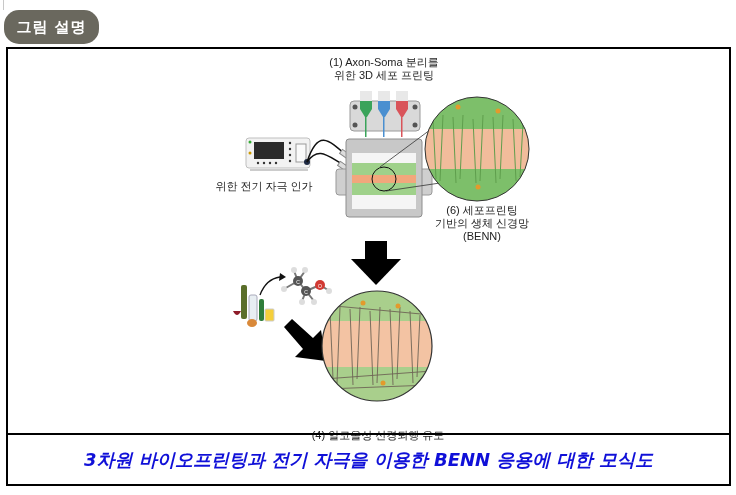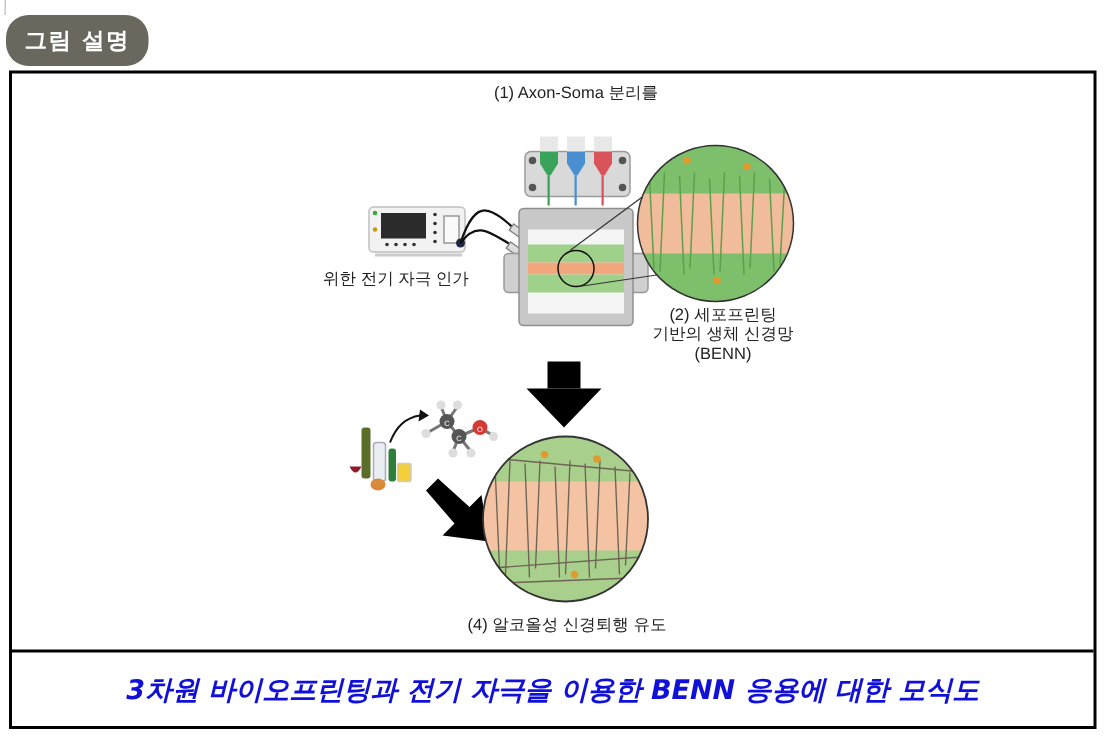--- a/index.html
+++ b/index.html
@@ -187,30 +187,31 @@
         </g>
         <circle cx="355" cy="254" r="2.5" fill="#e39a2c"></circle>
         <circle cx="390" cy="257" r="2.5" fill="#e39a2c"></circle>
         <circle cx="375" cy="334" r="2.5" fill="#e39a2c"></circle>
       </g>
       <circle cx="369" cy="297" r="55" fill="none" stroke="#333" stroke-width="1.2"></circle>
     </svg>
 
     <div class="lbl" style="left:296px; top:7px; width:160px;">
       <div>(1) Axon-Soma 분리를</div>
+      <div>위한 3D 세포 프린팅</div>
     </div>
     <div class="lbl" style="left:196px; top:131px; width:120px;">
       <div>위한 전기 자극 인가</div>
     </div>
     <div class="lbl" style="left:424px; top:155px; width:100px;">
-      <div>(2) 세포프린팅</div>
+      <div>(6) 세포프린팅</div>
       <div>기반의 생체 신경망</div>
       <div>(BENN)</div>
     </div>
-    <div class="lbl" style="left:290px; top:362px; width:160px;">
+    <div class="lbl" style="left:290px; top:380px; width:160px;">
       <div>(4) 알코올성 신경퇴행 유도</div>
     </div>
   </div>
 
   <div class="divider"></div>
 
   <div class="caption">
     <span>3차원 바이오프린팅과 전기 자극을 이용한 BENN 응용에 대한 모식도</span>
   </div>
 </div>

